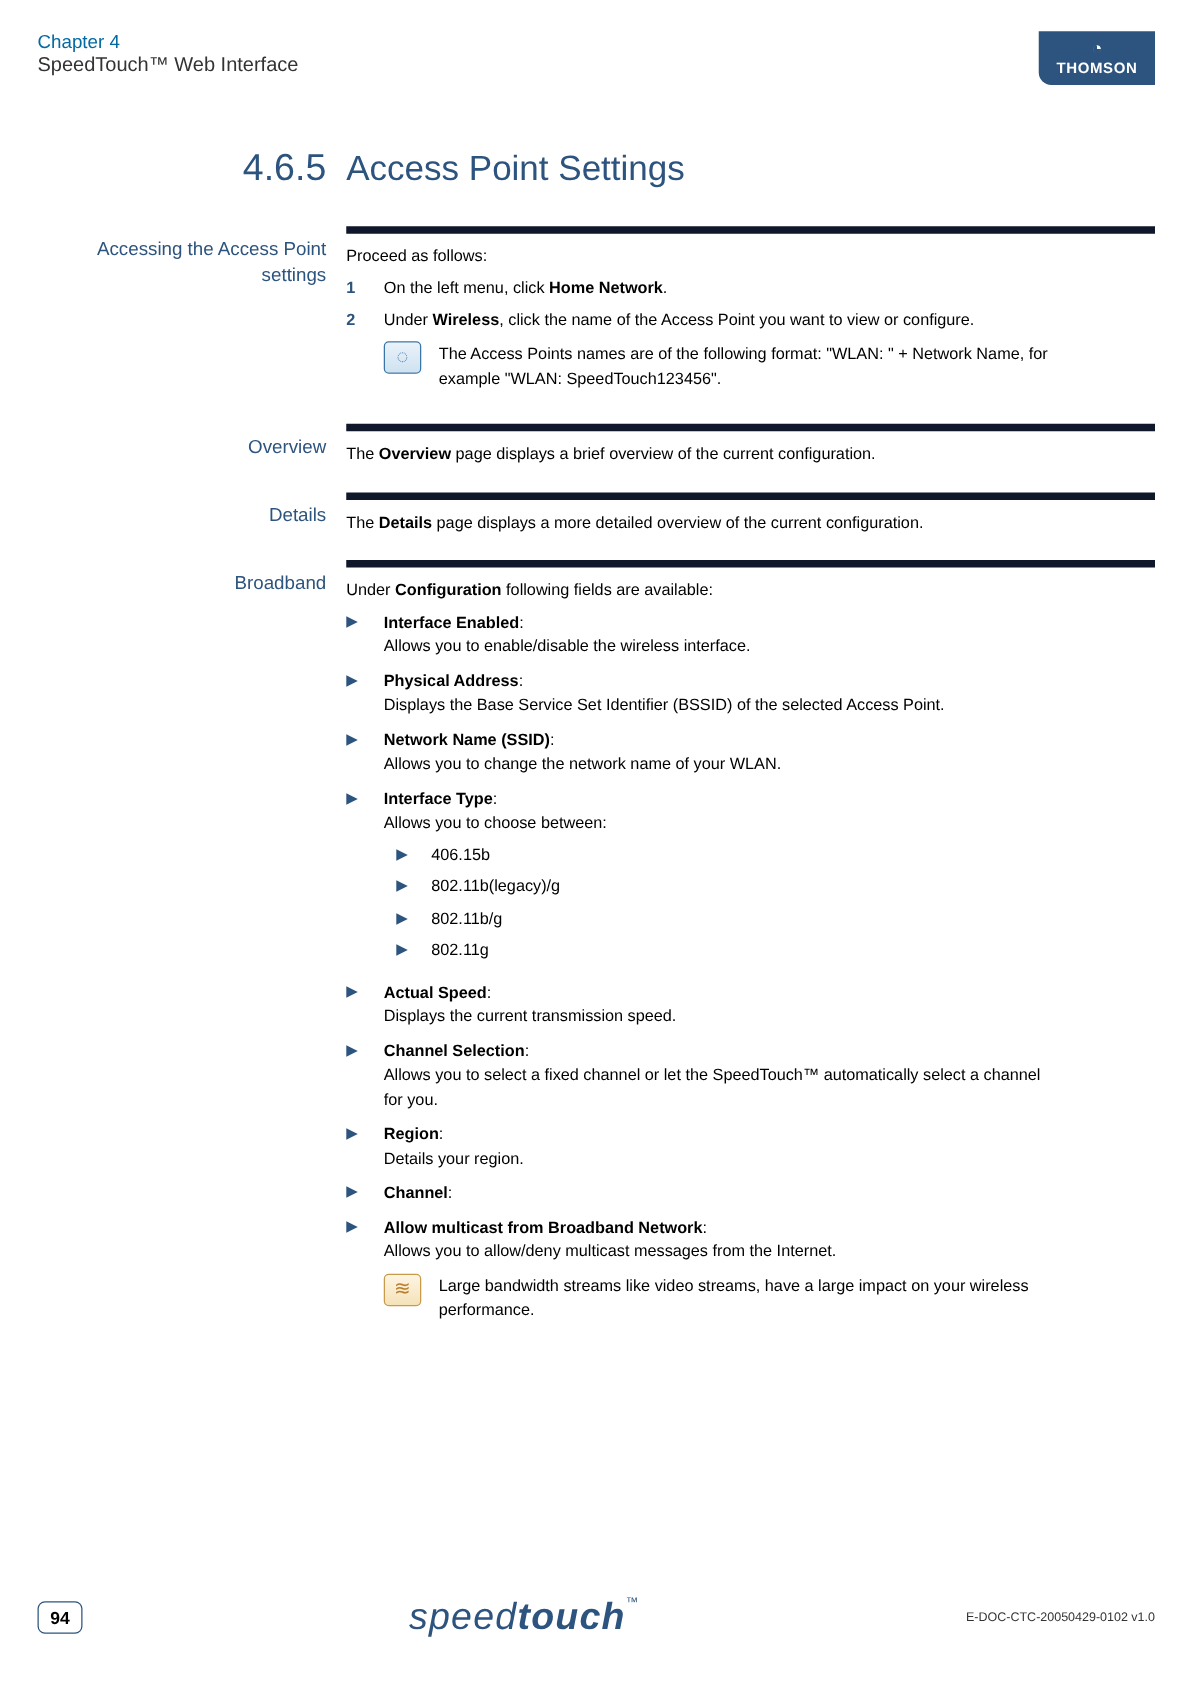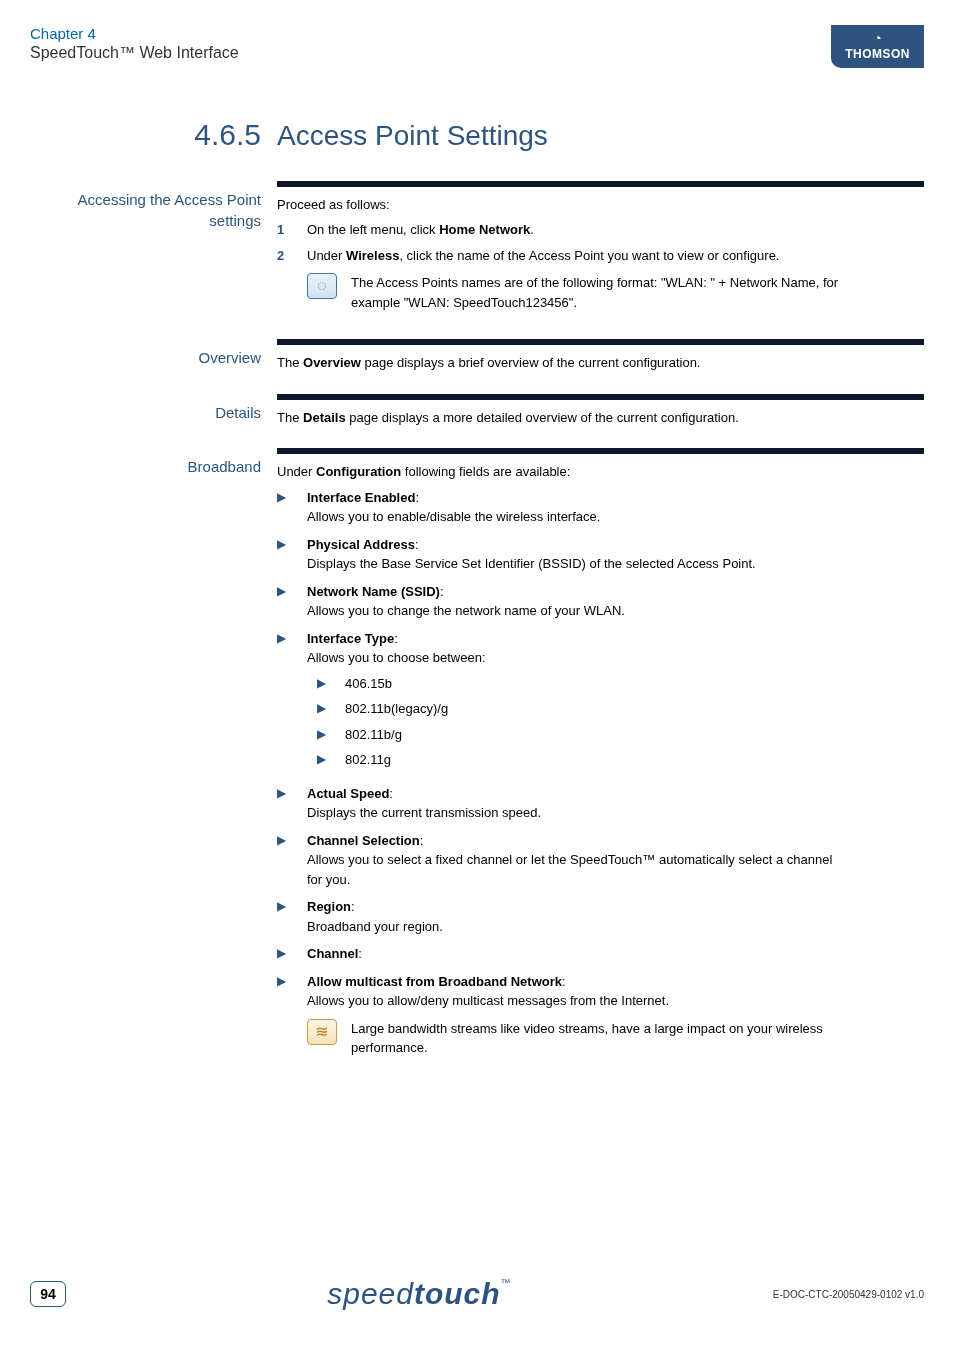--- a/index.html
+++ b/index.html
@@ -306,21 +306,21 @@
         <li>
             <span class="bullet">▶</span>
             <span class="bbody"><span class="field-bold">Actual Speed</span>:<br><span>Displays the current transmission speed.</span></span>
           </li>
         <li>
             <span class="bullet">▶</span>
             <span class="bbody"><span class="field-bold">Channel Selection</span>:<br><span>Allows you to select a fixed channel or let the SpeedTouch™ automatically select a channel for you.</span></span>
           </li>
         <li>
             <span class="bullet">▶</span>
-            <span class="bbody"><span class="field-bold">Region</span>:<br><span>Broadband your region.</span></span>
+            <span class="bbody"><span class="field-bold">Region</span>:<br><span>Details your region.</span></span>
           </li>
         <li>
             <span class="bullet">▶</span>
             <span class="bbody"><span class="field-bold">Channel</span>:<br></span>
           </li>
         <li>
             <span class="bullet">▶</span>
             <span class="bbody"><span class="field-bold">Allow multicast from Broadband Network</span>:<br><span>Allows you to allow/deny multicast messages from the Internet.</span>
           <div class="callout">
             <div class="callout-icon warn">≋</div>

